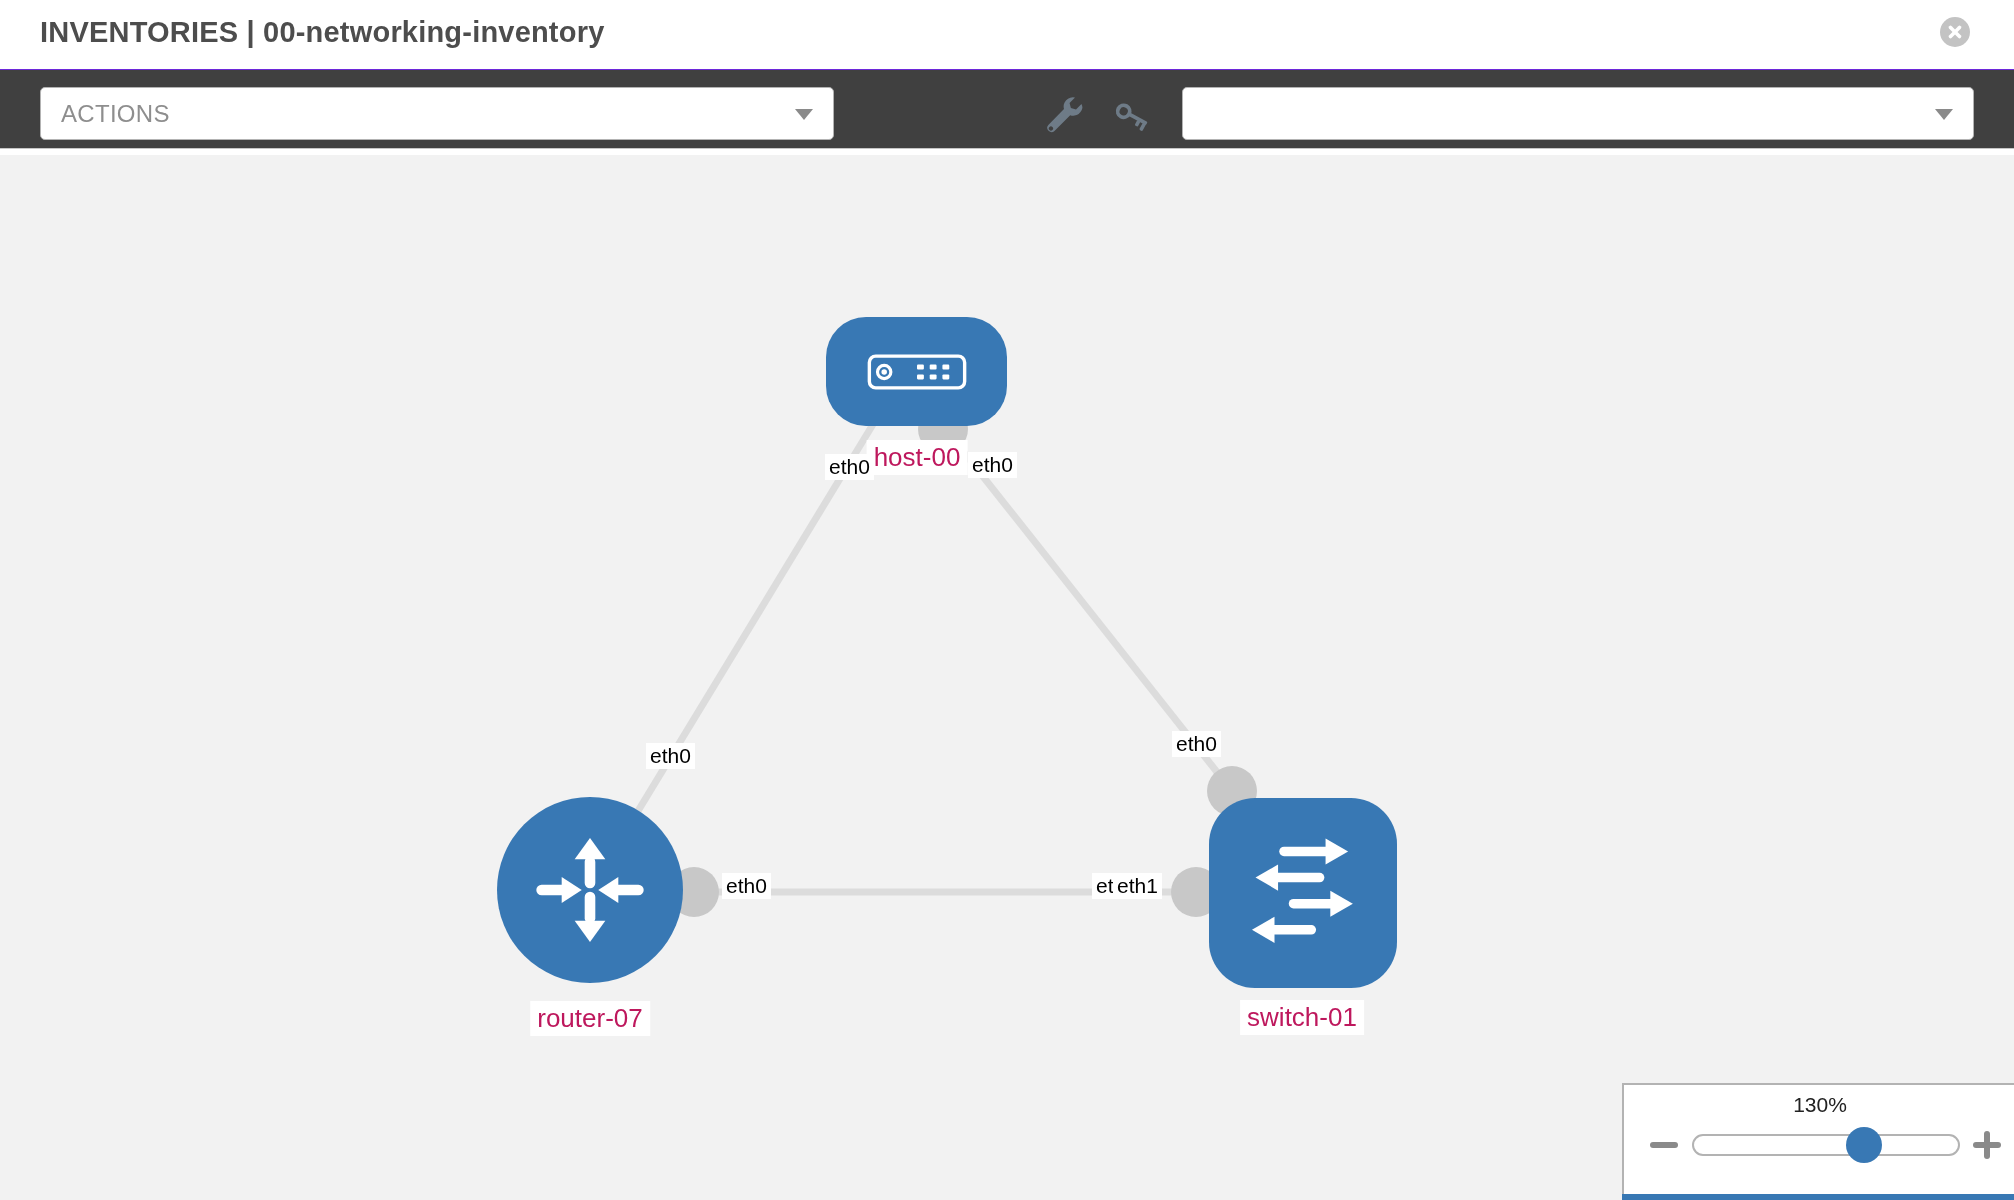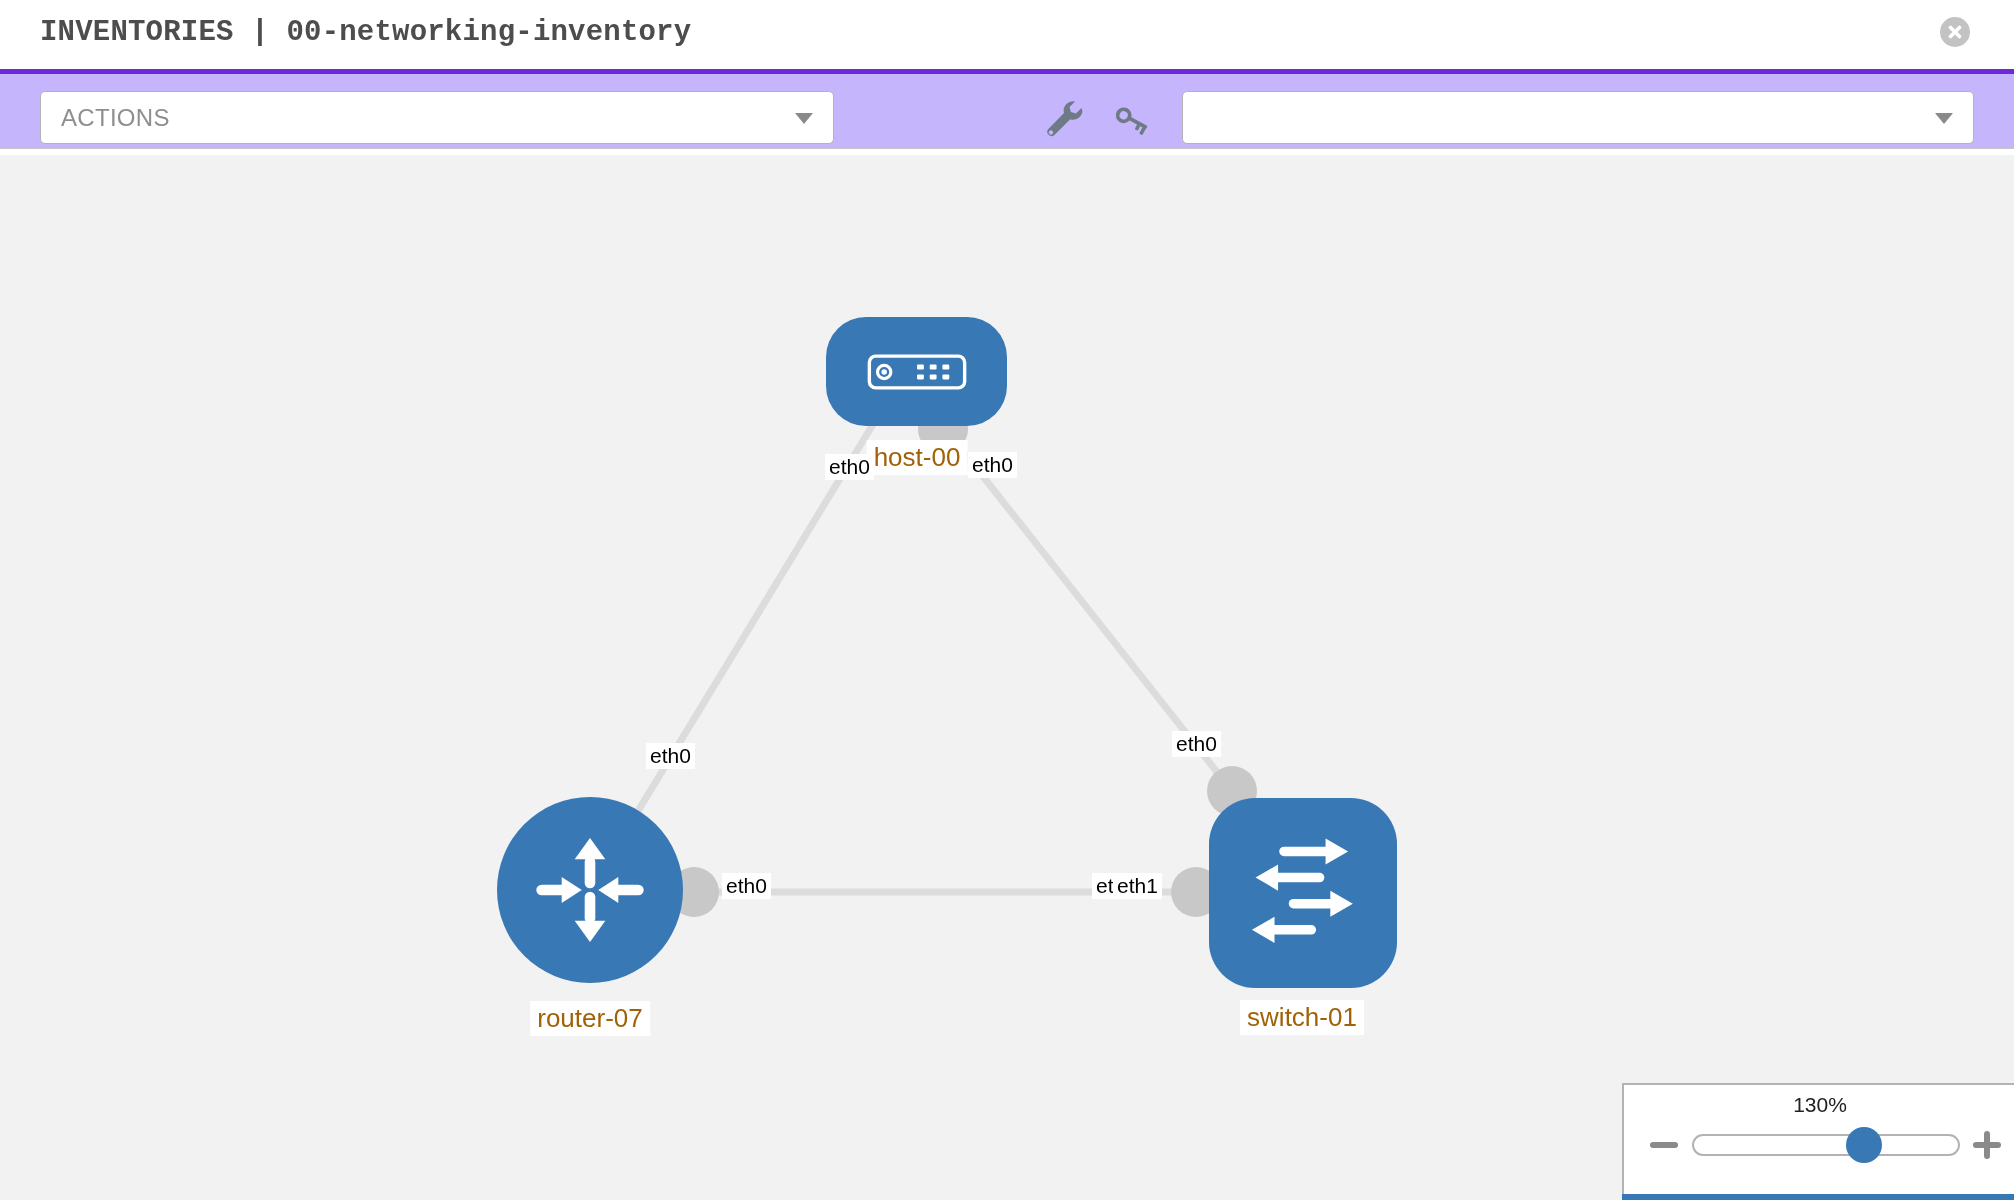--- a/index.html
+++ b/index.html
@@ -2,33 +2,33 @@
 <html><head>
 <meta charset="utf-8">
 <style>
   * { margin:0; padding:0; box-sizing:border-box; }
   html,body { background:#fff; }
   #app {
     position:relative; width:2014px; height:1200px; overflow:hidden;
     font-family:"Liberation Sans", sans-serif; background:#fff;
   }
   
-  .header { position:absolute; top:0; left:0; width:2014px; height:69px; background:#fff;font-family:Liberation Mono, monospace; }
+  .header { position:absolute; top:0; left:0; width:2014px; height:69px; background:#fff; }
   .page-title {
     position:absolute; left:40px; top:16px; font-size:29px; font-weight:bold;
     color:#4d4d4d; letter-spacing:.2px; white-space:nowrap;
   }
   .close-btn {
     position:absolute; left:1940px; top:17px; width:30px; height:30px; border-radius:50%;
     background:#c3c3c3; display:flex; align-items:center; justify-content:center; cursor:pointer;
   }
   
   .toolbar {
     position:absolute; top:69px; left:0; width:2014px; height:80px;
-    background:#c4b5fd; border-top:5px solid #6d28d9; border-bottom:1px solid #c6c6c6;
+    background:#404040; border-top:1px solid #6d28d9; border-bottom:1px solid #c6c6c6;
   }
   .select-box {
     position:absolute; top:17px; height:53px; background:#fff;
     border:1px solid #b3b3b3; border-radius:5px;
     display:flex; align-items:center; padding:0 20px; cursor:pointer;
   }
   .select-box .box-label { font-size:24px; color:#8e8e8e; letter-spacing:.3px; }
   .actions-box { left:40px;  width:794px; }
   .search-box  { left:1182px; width:792px; }
   .search-box input {
@@ -49,21 +49,21 @@
   .links-layer { position:absolute; top:0; left:0; }
   .port {
     position:absolute; width:50px; height:50px; border-radius:50%; background:#c8c8c8;
   }
   .node { position:absolute; background:#3878b4; display:flex; align-items:center; justify-content:center; cursor:pointer; }
   .node-host   { left:826px;  top:162px; width:181px; height:109px; border-radius:40px; }
   .node-router { left:497px;  top:642px; width:186px; height:186px; border-radius:50%; }
   .node-switch { left:1209px; top:643px; width:188px; height:190px; border-radius:46px; }
   .node-label {
     position:absolute; transform:translateX(-50%);
-    background:#fff; color:#a16207; font-size:26px; padding:2px 7px; white-space:nowrap;
+    background:#fff; color:#be185d; font-size:26px; padding:2px 7px; white-space:nowrap;
   }
   .iface-label {
     position:absolute; background:#fff; color:#000000; font-size:21px;
     padding:1px 4px; white-space:nowrap;
   }
   
   .zoom-panel {
     position:absolute; left:1622px; top:1083px; width:400px; height:125px;
     background:#fff; border:2px solid #b3b3b3;
   }

